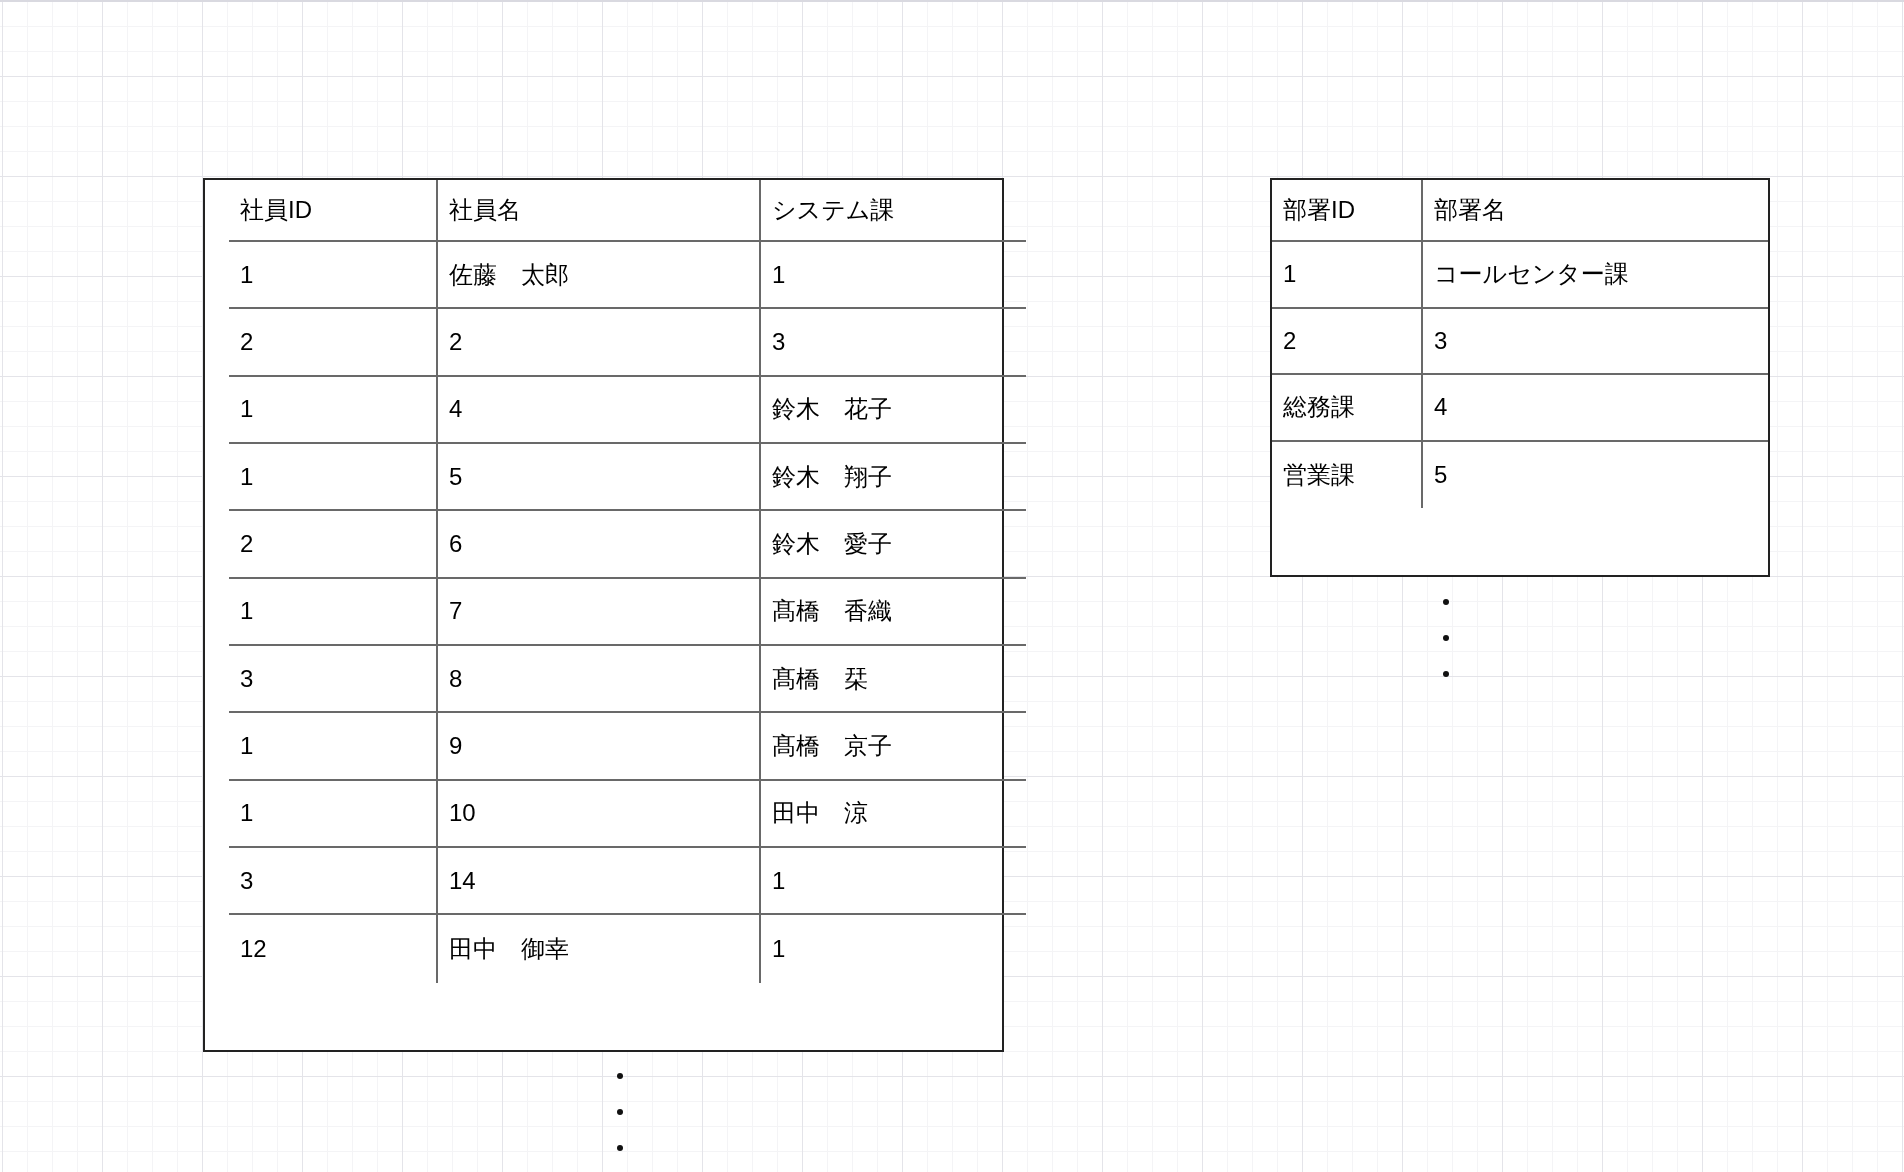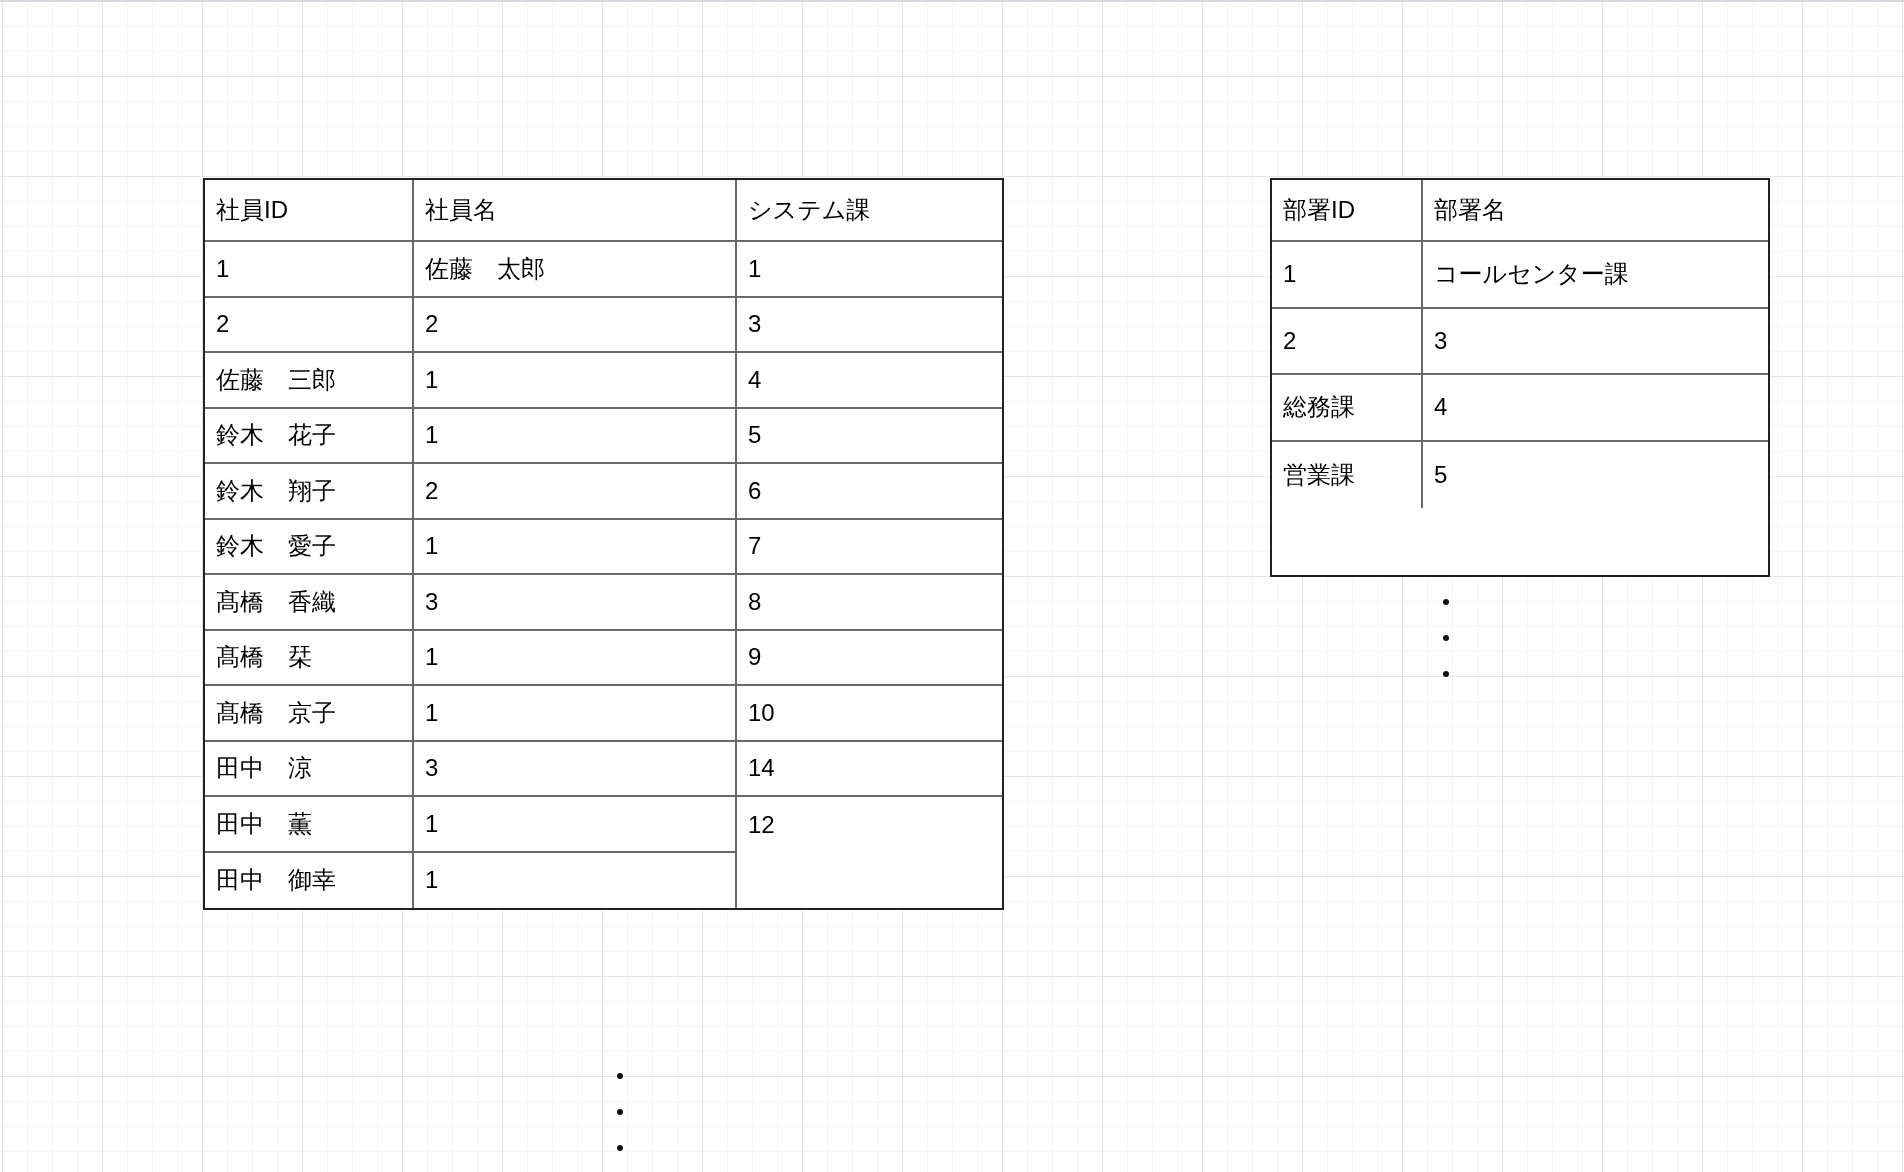--- a/index.html
+++ b/index.html
@@ -31,23 +31,24 @@
     position: absolute;
     display: grid;
     box-sizing: border-box;
     border: 2px solid #222222;
     background: #ffffff;
     color: #000000;
   }
 
   #employees {
     left: 203px; top: 178px;
-    width: 801px; height: 732px;
+    width: 801px; height: 874px;
     grid-template-columns: 209px 323px 265px;
     grid-template-rows: 62px repeat(12, 1fr);
+    padding-left: 24px;
   }
 
   #departments {
     left: 1270px; top: 178px;
     width: 500px; height: 399px;
     grid-template-columns: 151px 345px;
     grid-template-rows: 62px repeat(5, 1fr);
   }
 
   .cell {
@@ -90,21 +91,20 @@
   <div id="employees" class="dbtable cols3">
       <div class="cell header">社員ID</div>
       <div class="cell header">社員名</div>
       <div class="cell header">システム課</div>
       <div class="cell">1</div>
       <div class="cell">佐藤　太郎</div>
       <div class="cell">1</div>
       <div class="cell">2</div>
       <div class="cell">2</div>
       <div class="cell">3</div>
-      <div class="cell">佐藤　三郎</div>
       <div class="cell">1</div>
       <div class="cell">4</div>
       <div class="cell">鈴木　花子</div>
       <div class="cell">1</div>
       <div class="cell">5</div>
       <div class="cell">鈴木　翔子</div>
       <div class="cell">2</div>
       <div class="cell">6</div>
       <div class="cell">鈴木　愛子</div>
       <div class="cell">1</div>
@@ -114,21 +114,20 @@
       <div class="cell">8</div>
       <div class="cell">髙橋　栞</div>
       <div class="cell">1</div>
       <div class="cell">9</div>
       <div class="cell">髙橋　京子</div>
       <div class="cell">1</div>
       <div class="cell">10</div>
       <div class="cell">田中　涼</div>
       <div class="cell">3</div>
       <div class="cell">14</div>
-      <div class="cell">田中　薫</div>
       <div class="cell">1</div>
       <div class="cell">12</div>
       <div class="cell">田中　御幸</div>
       <div class="cell">1</div>
     </div>
 
   <div id="departments" class="dbtable cols2">
       <div class="cell header">部署ID</div>
       <div class="cell header">部署名</div>
       <div class="cell">1</div>

